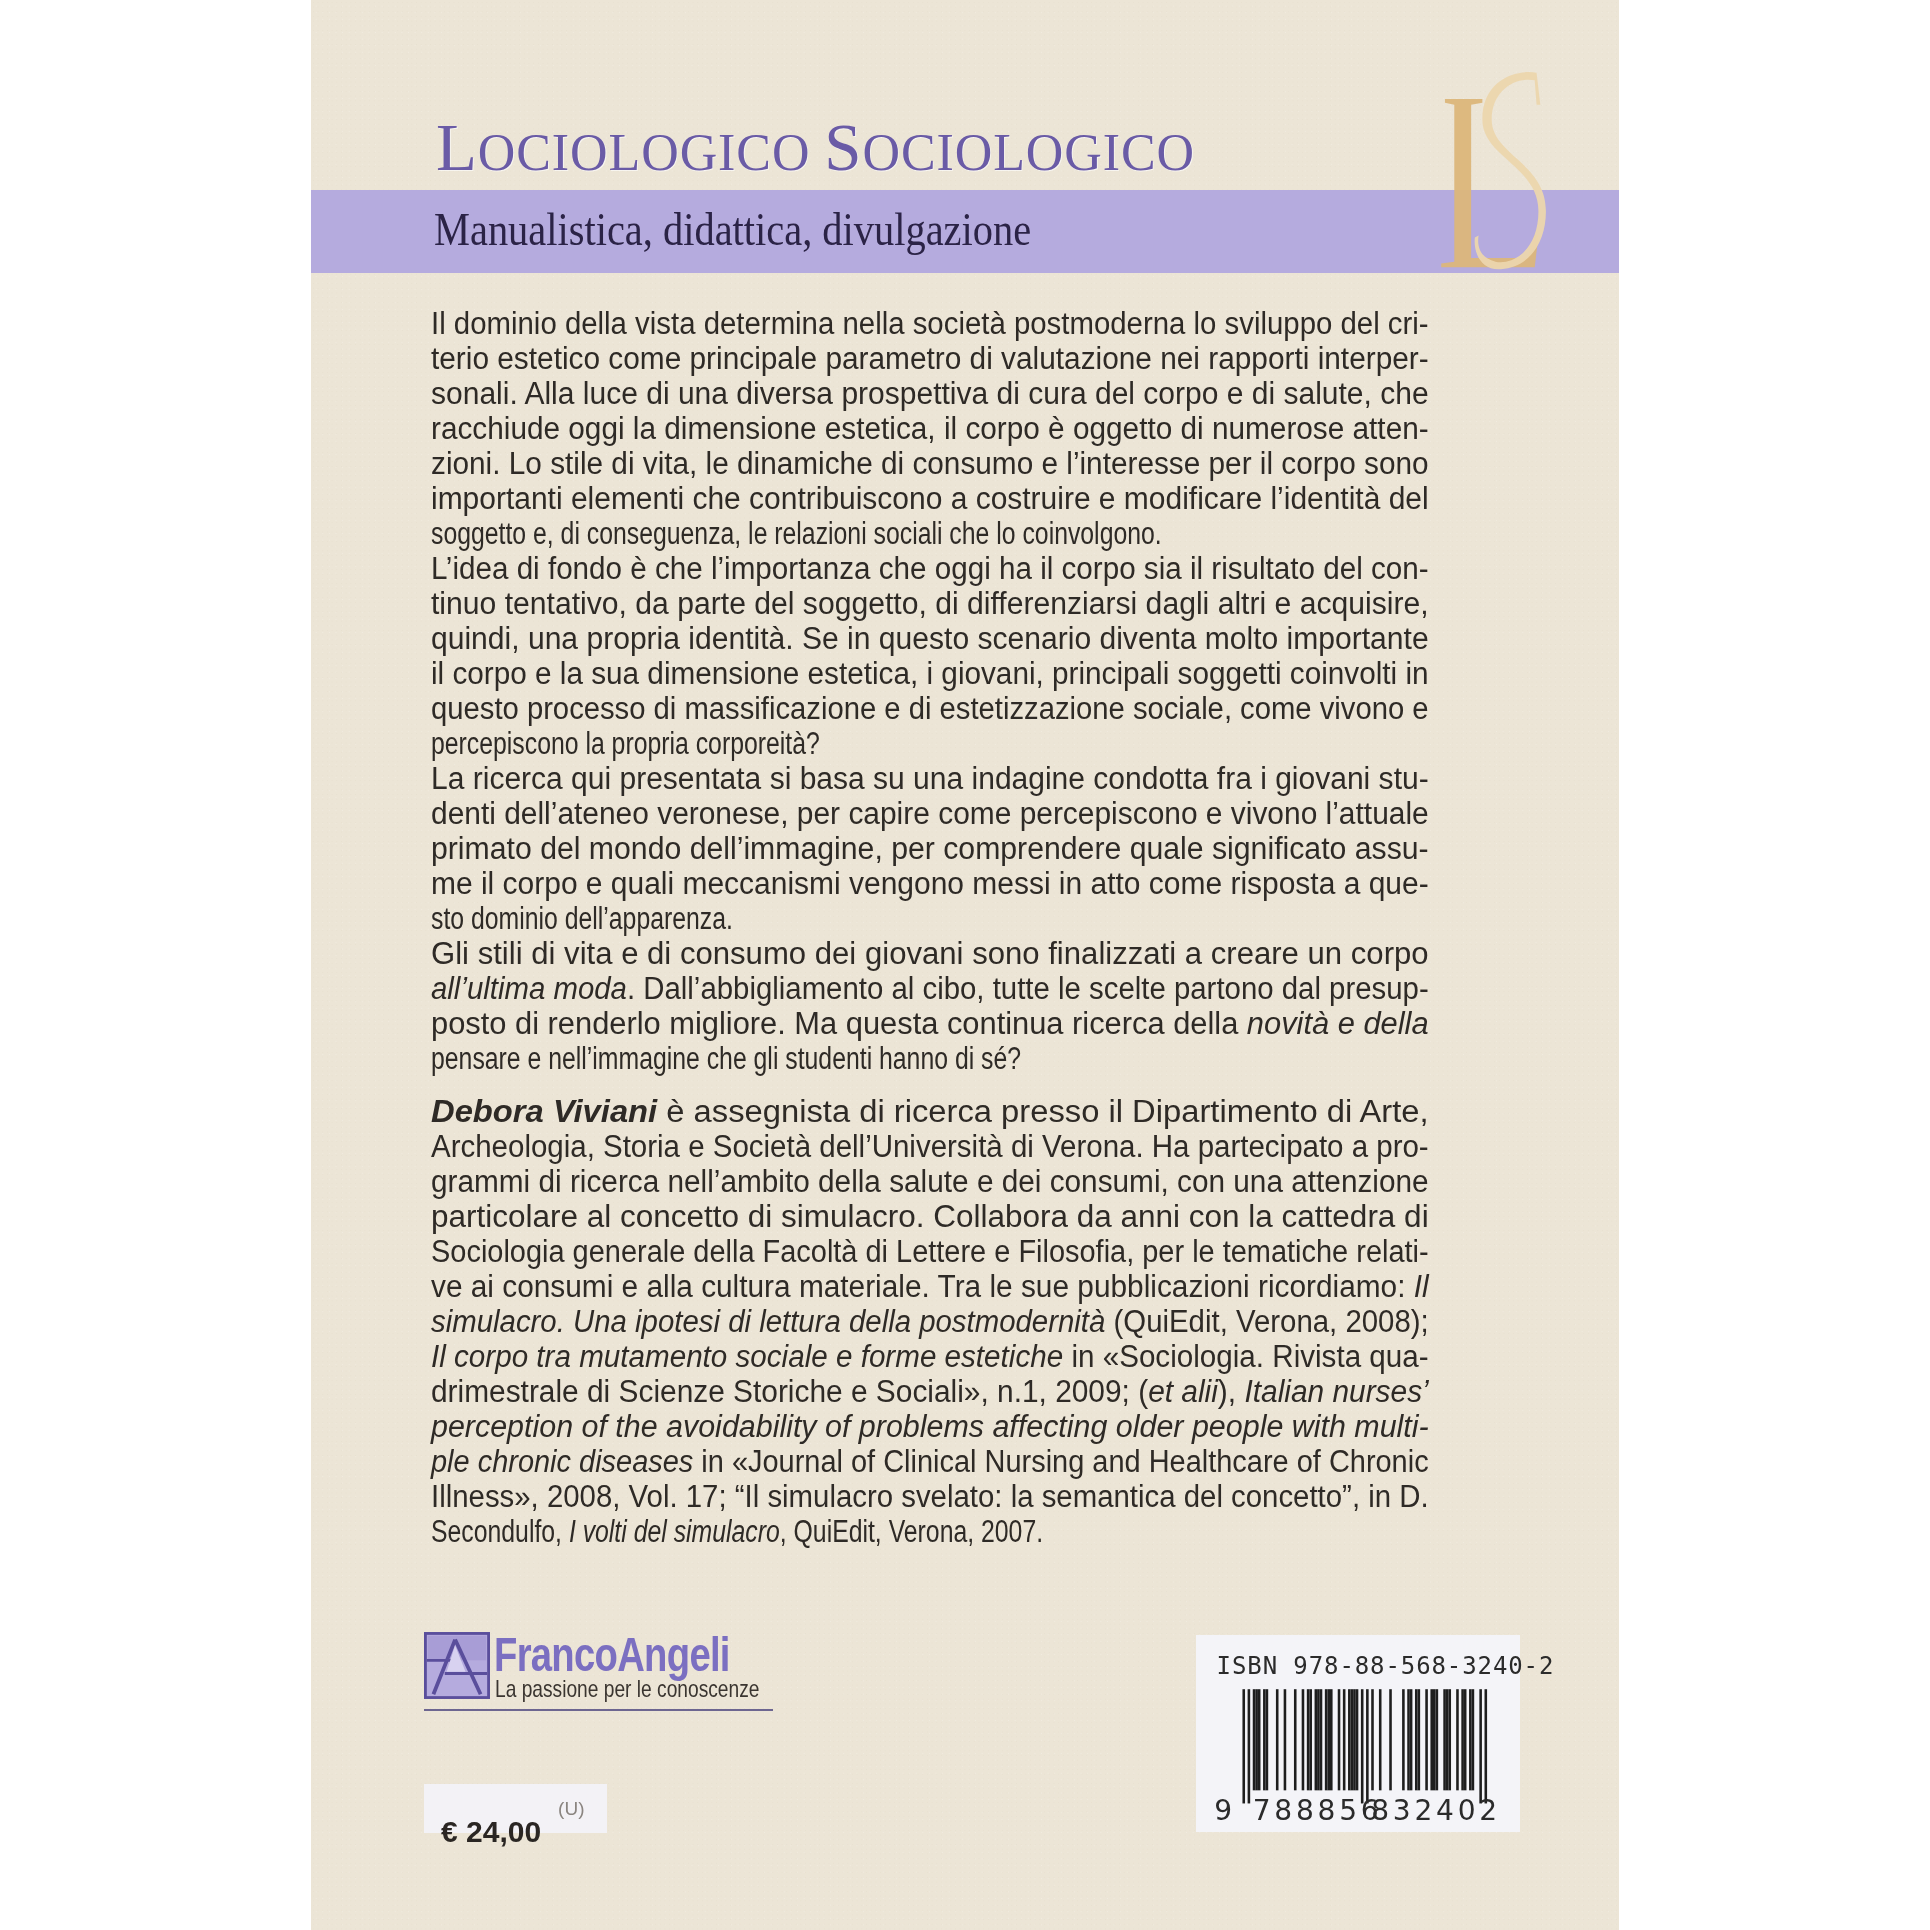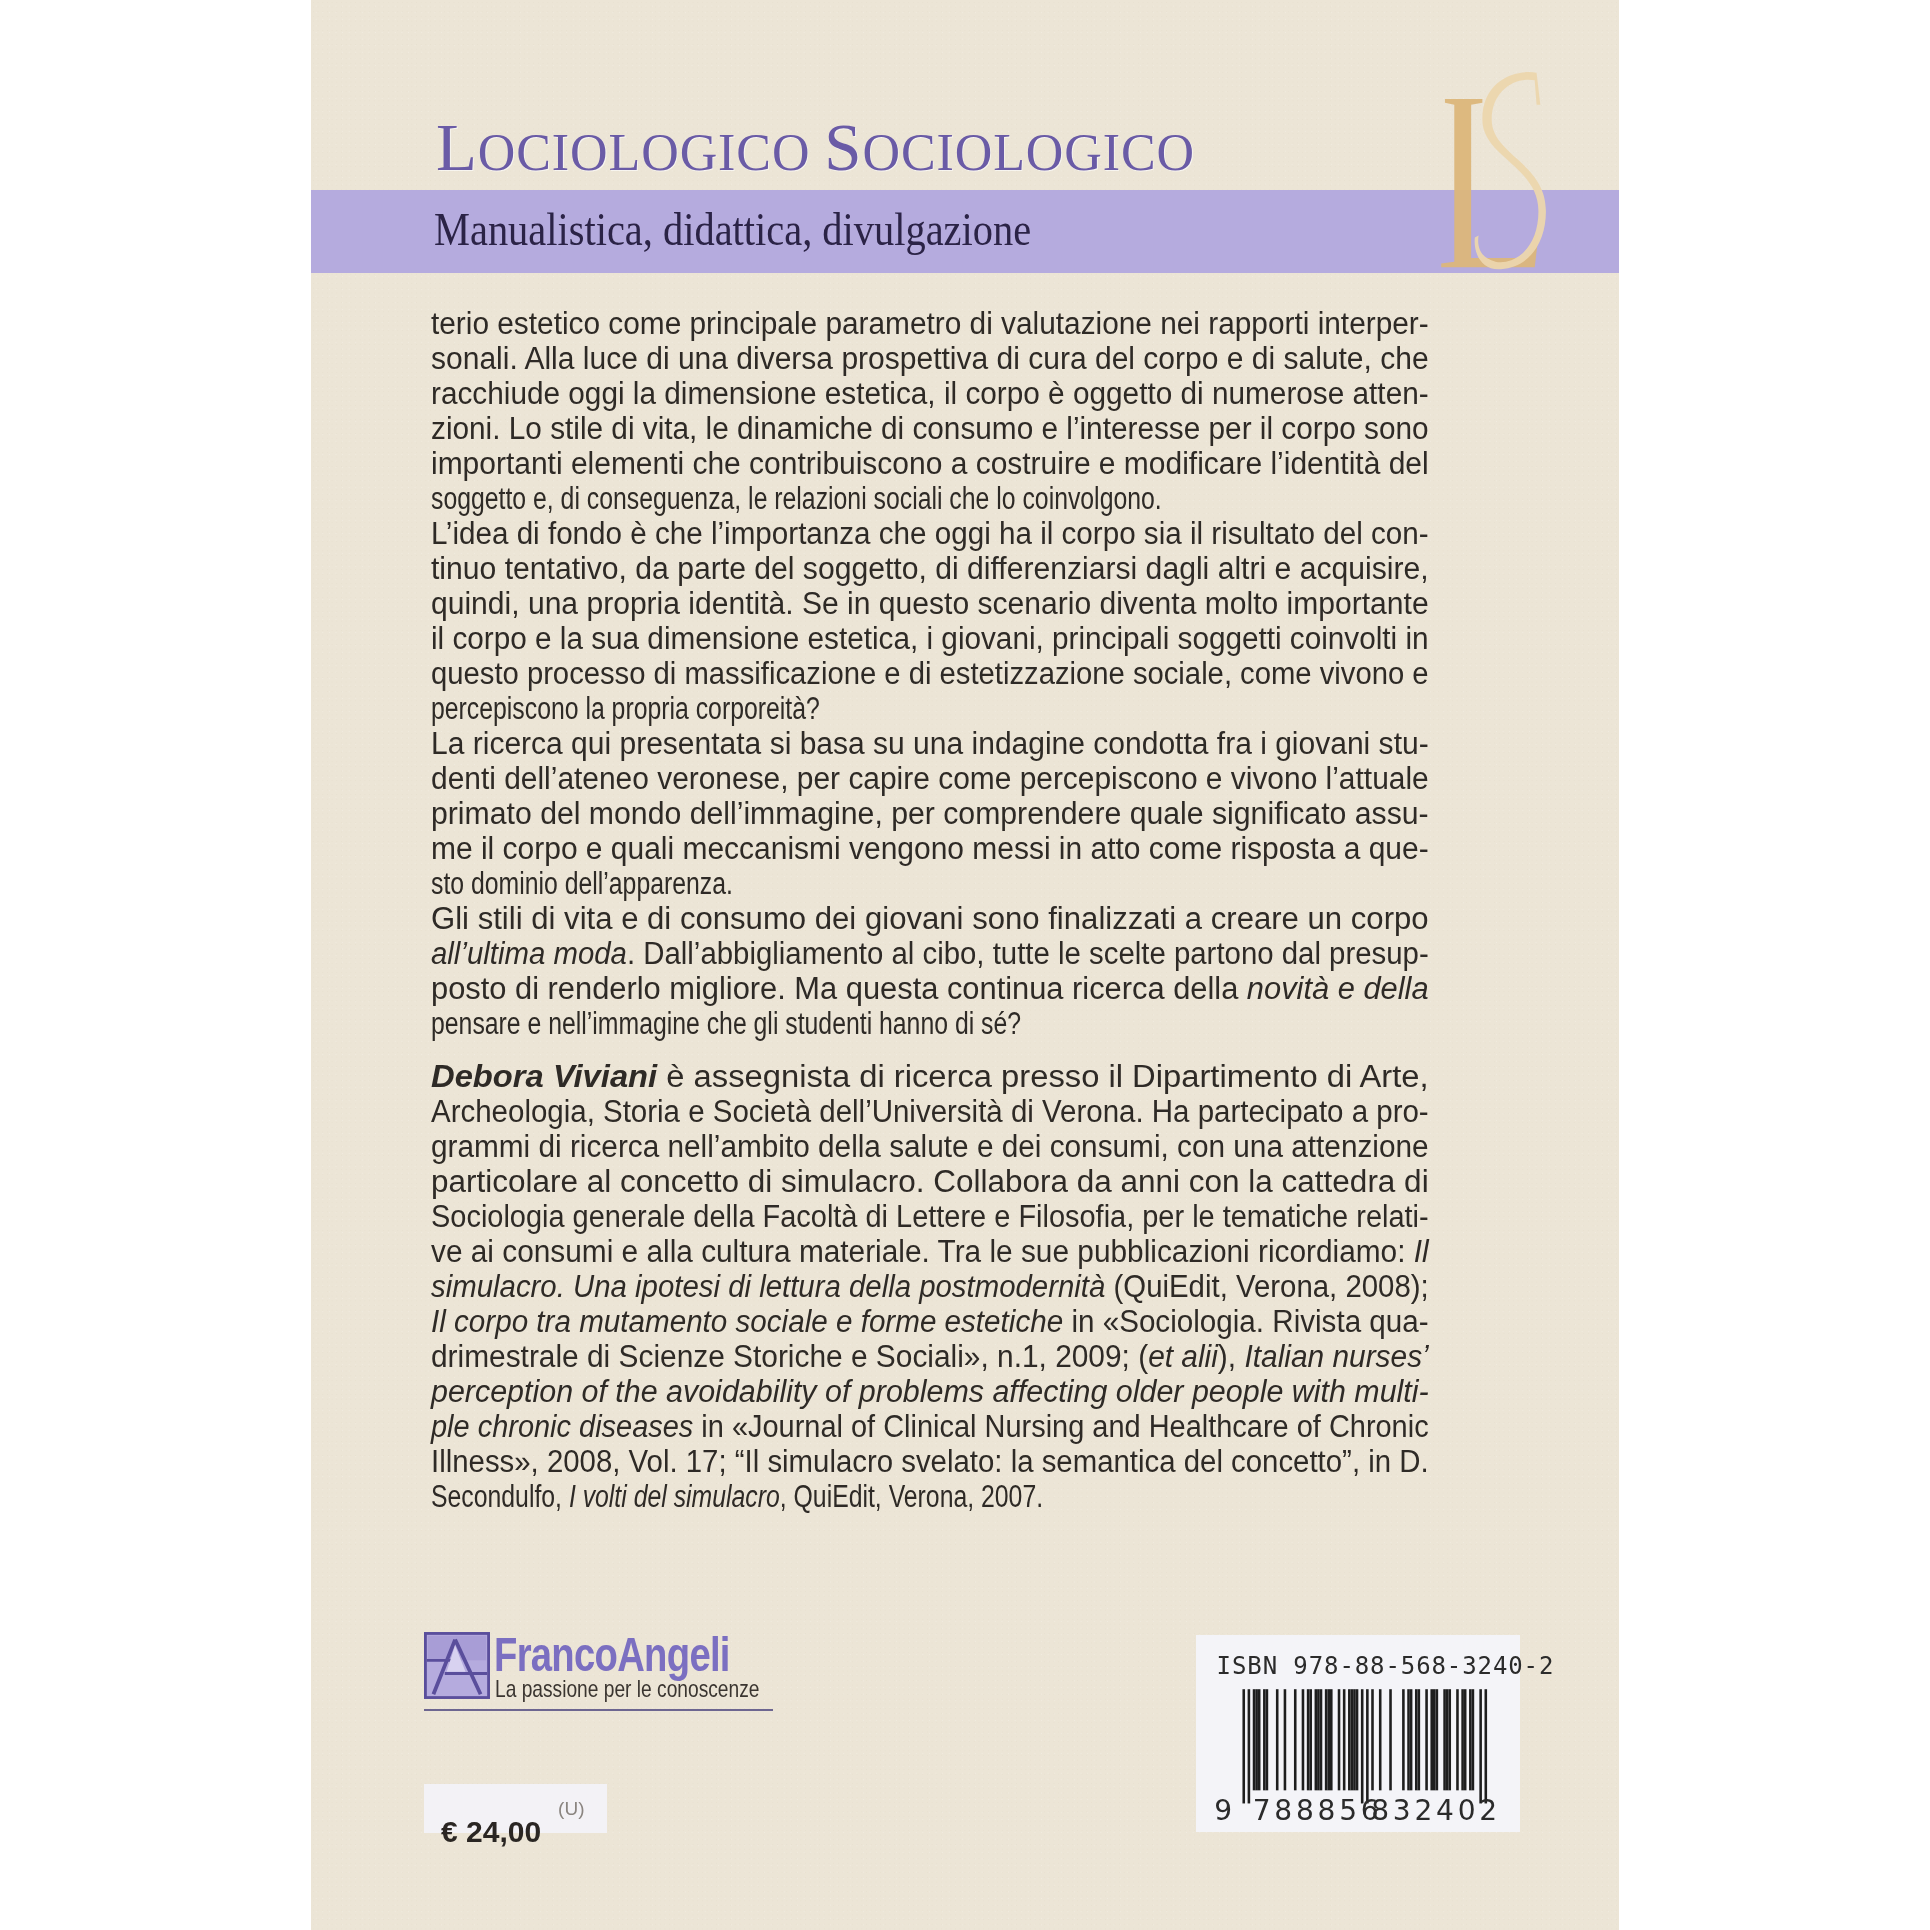--- a/index.html
+++ b/index.html
@@ -106,20 +106,21 @@
   <div class="subtitle">Manualistica, didattica, divulgazione</div>
 
   <svg class="monogram" viewBox="0 0 150 230">
 
     <path d="M22 30 L62 30 L62 34 L50 36 L50 200 L110 200 L118 176 L122 176 L118 210 L18 210 L18 206 L32 204 L32 36 L22 34 Z" fill="#dcb67a" opacity="0.95"></path>
 
     <path d="M120 2 C100 -2 62 8 62 52 C62 92 122 102 122 150 C122 190 96 208 76 204 C60 200 56 188 58 176 L54 178 C52 196 62 214 82 212 C112 210 130 184 130 150 C130 98 72 90 72 52 C72 22 96 6 118 10 L120 36 L124 36 Z" fill="#ecd6ad" opacity="0.95"></path>
   </svg>
 
   <div class="body-text" id="blurb">
+      <div class="line"><span class="fit" style="transform: scaleX(0.9476);"><span>Il dominio della vista determina nella società postmoderna lo sviluppo del cri-</span></span></div>
       <div class="line"><span class="fit" style="transform: scaleX(0.9618);"><span>terio estetico come principale parametro di valutazione nei rapporti interper-</span></span></div>
       <div class="line"><span class="fit" style="transform: scaleX(0.9681);"><span>sonali. Alla luce di una diversa prospettiva di cura del corpo e di salute, che</span></span></div>
       <div class="line"><span class="fit" style="transform: scaleX(0.9601);"><span>racchiude oggi la dimensione estetica, il corpo è oggetto di numerose atten-</span></span></div>
       <div class="line"><span class="fit" style="transform: scaleX(0.9601);"><span>zioni. Lo stile di vita, le dinamiche di consumo e l’interesse per il corpo sono</span></span></div>
       <div class="line"><span class="fit" style="transform: scaleX(0.9666);"><span>importanti elementi che contribuiscono a costruire e modificare l’identità del</span></span></div>
       <div class="line"><span class="fit" style="transform: scaleX(0.8);"><span>soggetto e, di conseguenza, le relazioni sociali che lo coinvolgono.</span></span></div>
       <div class="line"><span class="fit" style="transform: scaleX(0.9553);"><span>L’idea di fondo è che l’importanza che oggi ha il corpo sia il risultato del con-</span></span></div>
       <div class="line"><span class="fit" style="transform: scaleX(0.9719);"><span>tinuo tentativo, da parte del soggetto, di differenziarsi dagli altri e acquisire,</span></span></div>
       <div class="line"><span class="fit" style="transform: scaleX(0.9697);"><span>quindi, una propria identità. Se in questo scenario diventa molto importante</span></span></div>
       <div class="line"><span class="fit" style="transform: scaleX(0.9585);"><span>il corpo e la sua dimensione estetica, i giovani, principali soggetti coinvolti in</span></span></div>

